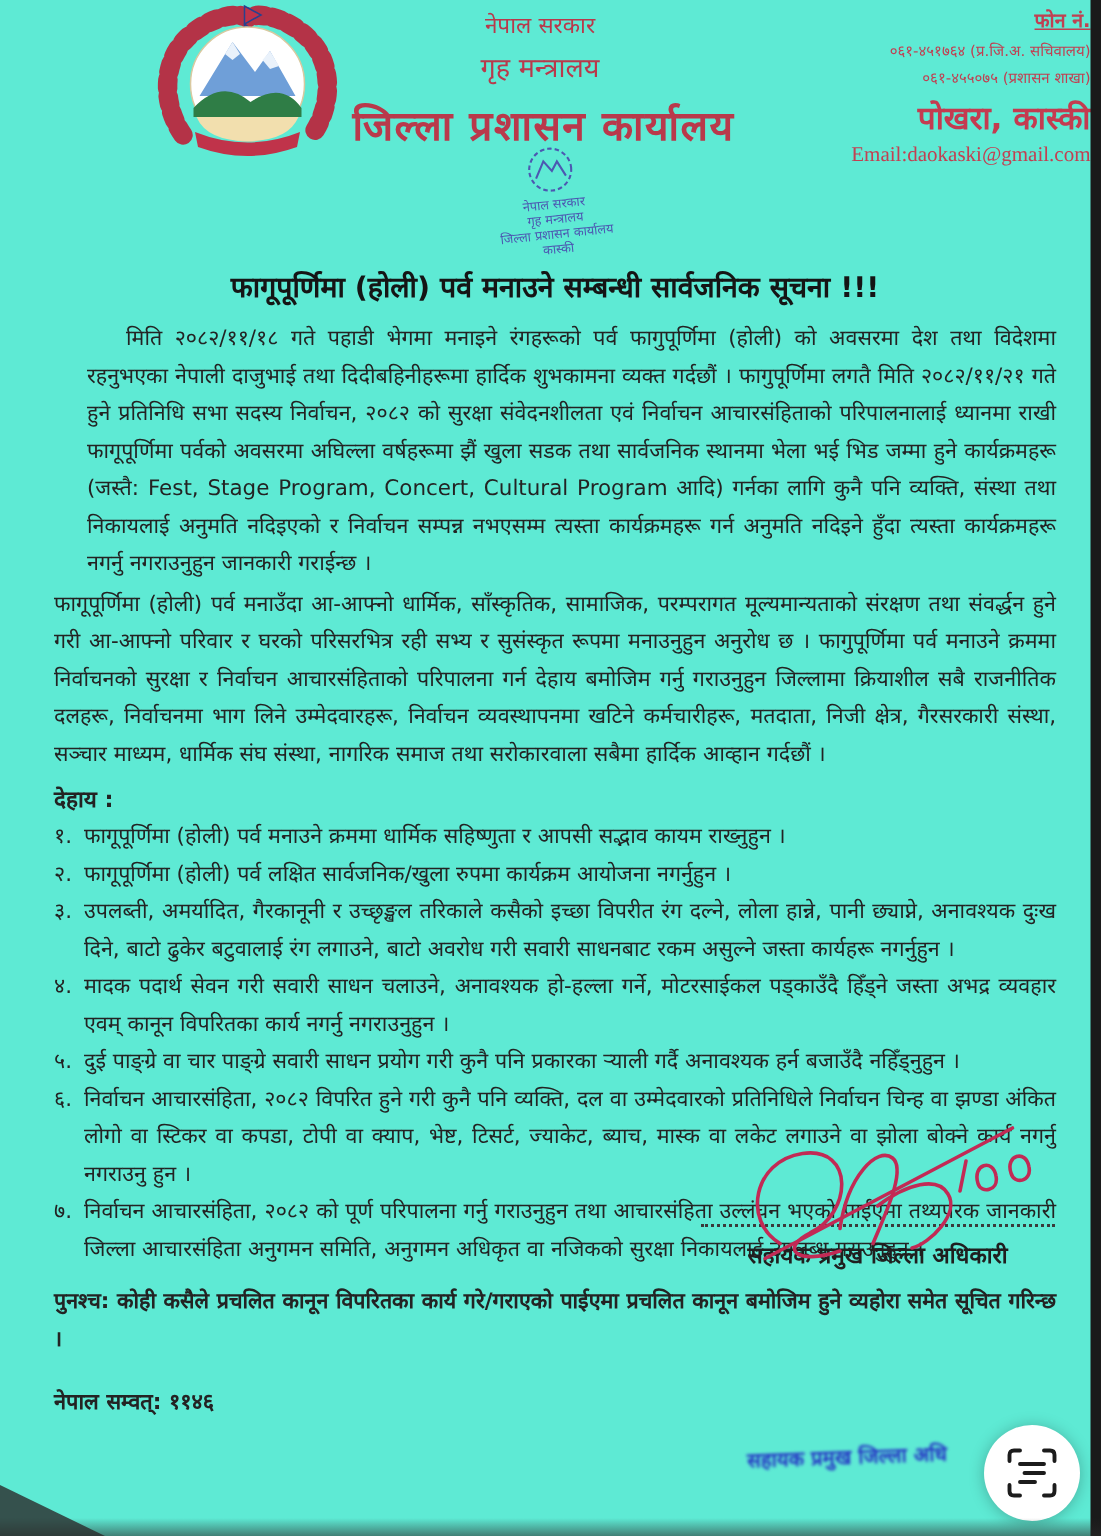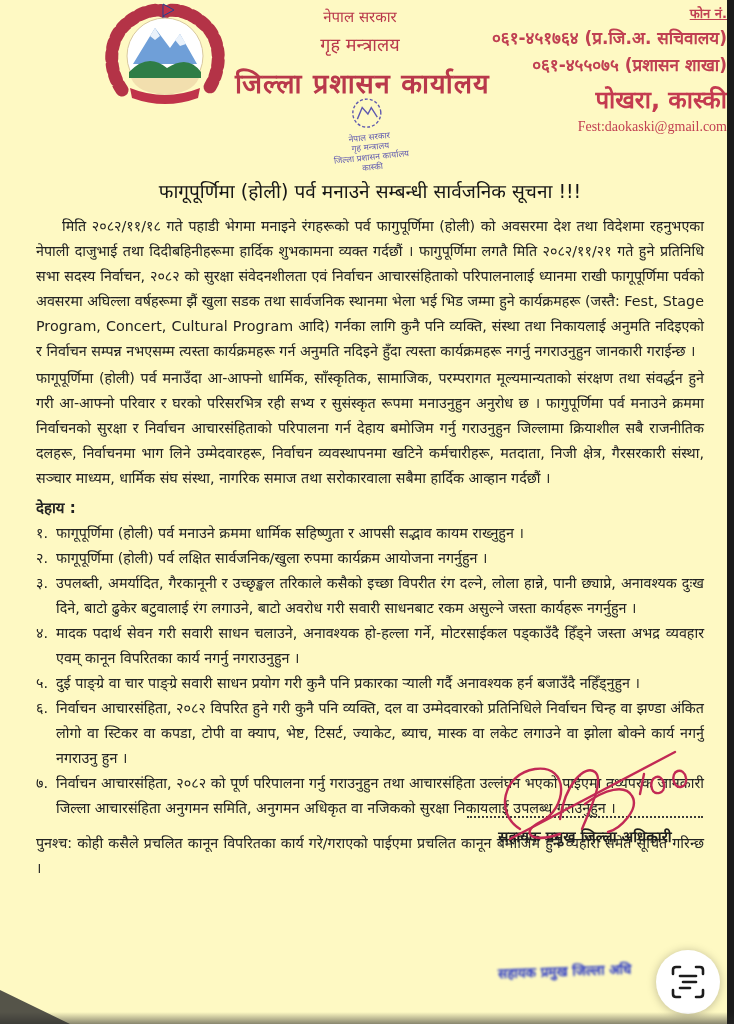--- a/index.html
+++ b/index.html
@@ -1,51 +1,51 @@
 <!DOCTYPE html>
 <html><head>
 <meta charset="utf-8">
 <style>
   html,body{margin:0;padding:0;}
   body{width:734px;height:1024px;position:relative;background:#ffffff;overflow:hidden;
        font-family:"DejaVu Sans",sans-serif;}
-  .paper{position:absolute;inset:0;background:#fef9c3;}
+  .paper{position:absolute;inset:0;background:#5eead4;}
 
   
   .hdr-center{position:absolute;left:235px;top:6px;width:250px;text-align:center;color:#b9394b;}
   .gov{font-size:15px;}
   .ministry{font-size:18px;margin-top:6px;}
   .office{font-size:27px;font-weight:bold;margin-top:8px;letter-spacing:1px;white-space:nowrap;}
   .branch{font-size:15px;margin-top:8px;white-space:nowrap;}
   .hdr-right{position:absolute;left:487px;top:4px;width:240px;color:#c04052;text-align:right;}
   .phone-label{font-size:13px;font-weight:bold;text-decoration:underline;margin-bottom:3px;}
-  .phone-line{font-size:17px;margin-top:4px;white-space:nowrap;font-weight:bold;}
-  .city{font-size:24px;font-weight:bold;margin:6px 0 4px 10px;color:#c43b50;}
+  .phone-line{font-size:10px;margin-top:4px;white-space:nowrap;}
+  .city{font-size:21px;font-weight:bold;margin:6px 0 4px 10px;color:#c43b50;}
   .email,.web{font-size:14px;font-family:"Liberation Serif",serif;color:#c24052;margin-left:8px;}
   .letter-no{position:absolute;left:38px;top:136px;font-size:16px;font-weight:bold;color:#b9394b;}
 
   
   .emblem{position:absolute;left:100px;top:2px;}
 
   
   .stamp{position:absolute;left:302px;top:96px;width:134px;text-align:center;color:#4a44ad;
          transform:rotate(-6deg);opacity:.88;}
   .stamp .s-line{font-size:8.5px;line-height:10px;white-space:nowrap;}
   .stamp svg{display:block;margin:0 auto 2px auto;}
 
   
   .content{position:absolute;left:36px;top:178px;width:668px;color:#232323;}
-  .title{text-align:center;font-size:19px;font-weight:normal;color:#151515;margin-bottom:10px;white-space:nowrap;}
+  .title{text-align:center;font-size:19px;font-weight:bold;color:#151515;margin-bottom:10px;white-space:nowrap;}
   p.para{font-size:14.3px;line-height:25px;text-align:justify;margin:0 0 2px 0;}
-  p.para:first-of-type{text-indent:26px;}
+  p.para:first-of-type{text-indent:26px;margin-left:22px;}
   .list-label{font-size:15px;font-weight:bold;margin:6px 0 4px 0;}
   .li{display:flex;font-size:14.3px;line-height:25px;}
   .li .num{width:20px;flex:none;}
   .li .txt{flex:1;text-align:justify;}
-  .postscript{font-size:14.3px;line-height:25px;text-align:justify;margin-top:10px;}
+  .postscript{font-size:14.3px;line-height:25px;text-align:justify;margin-top:10px;font-weight:bold;}
   .dates{margin-top:16px;font-size:14.5px;font-weight:600;line-height:27px;}
 
   
   .sig-block{position:absolute;left:460px;top:816px;width:250px;text-align:center;}
   .sig-line{border-bottom:2.5px dotted #3a3a3a;width:236px;margin:0 auto;}
   .sig-title{font-size:15px;font-weight:600;color:#1f1f1f;margin-top:8px;white-space:nowrap;}
   .sig-scrawl{position:absolute;left:30px;top:-82px;pointer-events:none;}
 
   
   .bottom-stamp{position:absolute;left:498px;top:962px;color:#2636c4;font-weight:bold;
@@ -90,21 +90,21 @@
     <div class="gov">नेपाल सरकार</div>
     <div class="ministry">गृह मन्त्रालय</div>
     <div class="office">जिल्ला प्रशासन कार्यालय</div>
   </div>
 
   <div class="hdr-right">
     <div class="phone-label">फोन नं.</div>
     <div class="phone-line">०६१-४५१७६४ (प्र.जि.अ. सचिवालय)</div>
     <div class="phone-line">०६१-४५५०७५ (प्रशासन शाखा)</div>
     <div class="city">पोखरा, कास्की</div>
-    <div class="email">Fest:daokaski@gmail.com</div>
+    <div class="email">Email:daokaski@gmail.com</div>
   </div>
 
   <div class="stamp">
     <svg width="40" height="34" viewBox="0 0 40 34">
       <circle cx="20" cy="17" r="14" fill="none" stroke="#4a44ad" stroke-width="1.4" stroke-dasharray="3 2"></circle>
       <polyline points="10,22 16,11 21,18 25,12 30,22" fill="none" stroke="#4a44ad" stroke-width="1.4"></polyline>
     </svg>
     <div class="s-line">नेपाल सरकार</div>
     <div class="s-line">गृह मन्त्रालय</div>
     <div class="s-line">जिल्ला प्रशासन कार्यालय</div>
@@ -145,20 +145,21 @@
       <span class="txt">निर्वाचन आचारसंहिता, २०८२ विपरित हुने गरी कुनै पनि व्यक्ति, दल वा उम्मेदवारको प्रतिनिधिले निर्वाचन चिन्ह वा झण्डा अंकित लोगो वा स्टिकर वा कपडा, टोपी वा क्याप, भेष्ट, टिसर्ट, ज्याकेट, ब्याच, मास्क वा लकेट लगाउने वा झोला बोक्ने कार्य नगर्नु नगराउनु हुन ।</span>
     </div>
     <div class="li">
       <span class="num">७.</span>
       <span class="txt">निर्वाचन आचारसंहिता, २०८२ को पूर्ण परिपालना गर्नु गराउनुहुन तथा आचारसंहिता उल्लंघन भएको पाईएमा तथ्यपरक जानकारी जिल्ला आचारसंहिता अनुगमन समिति, अनुगमन अधिकृत वा नजिकको सुरक्षा निकायलाई उपलब्ध गराउनुहुन ।</span>
     </div>
 
     <div class="postscript">पुनश्च: कोही कसैले प्रचलित कानून विपरितका कार्य गरे/गराएको पाईएमा प्रचलित कानून बमोजिम हुने व्यहोरा समेत सूचित गरिन्छ ।</div>
 
     <div class="dates">
+      <div>नेपाल सम्वत्: ११४६</div>
     </div>
   </div>
 
   <div class="sig-block">
     <div class="sig-scrawl">
       <svg width="230" height="120" viewBox="0 0 230 120">
         <g fill="none" stroke="#c22a55" stroke-width="2.4" stroke-linecap="round">
           <path d="M30,95 C5,80 12,40 45,35 C80,30 78,75 50,88 C30,98 40,110 70,100"></path>
           <path d="M70,85 C75,50 95,30 105,38 C115,46 98,80 92,95"></path>
           <path d="M95,70 C115,55 135,50 142,62 C150,75 130,95 118,98"></path>

